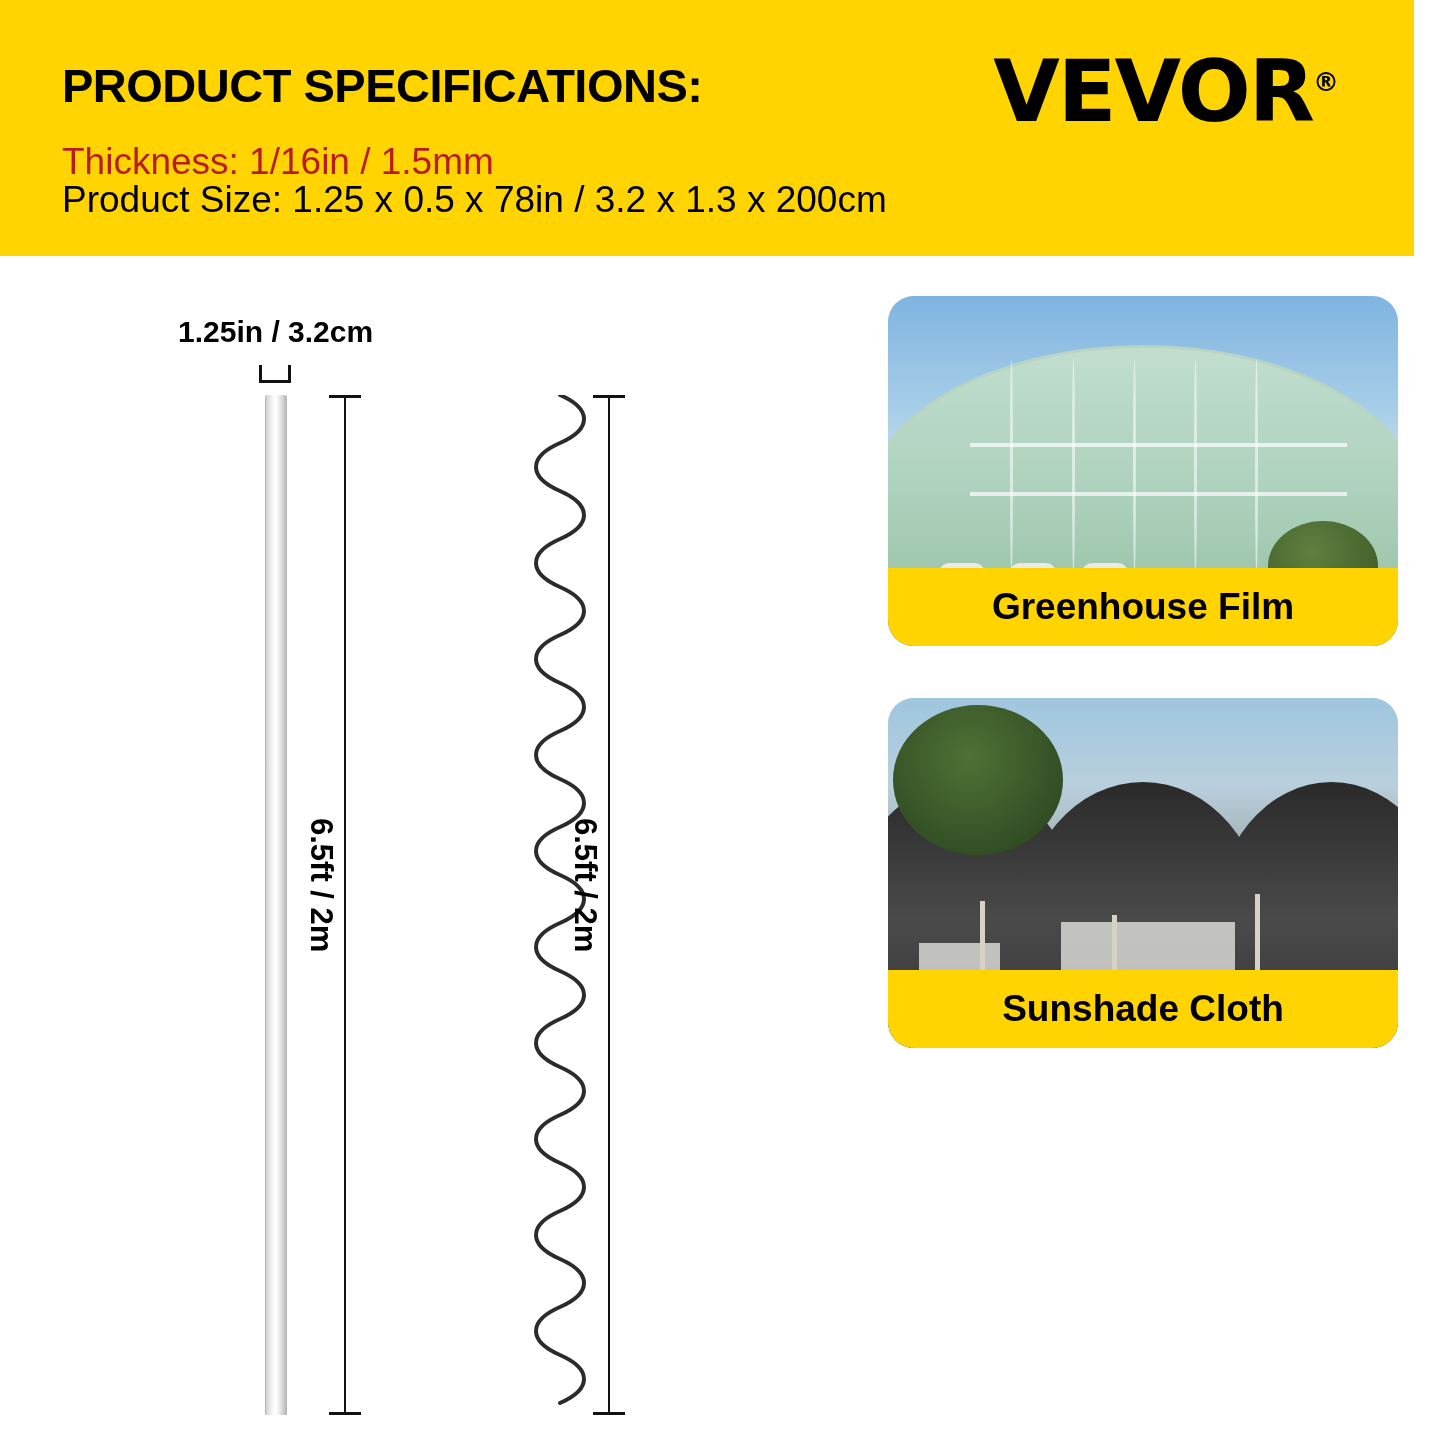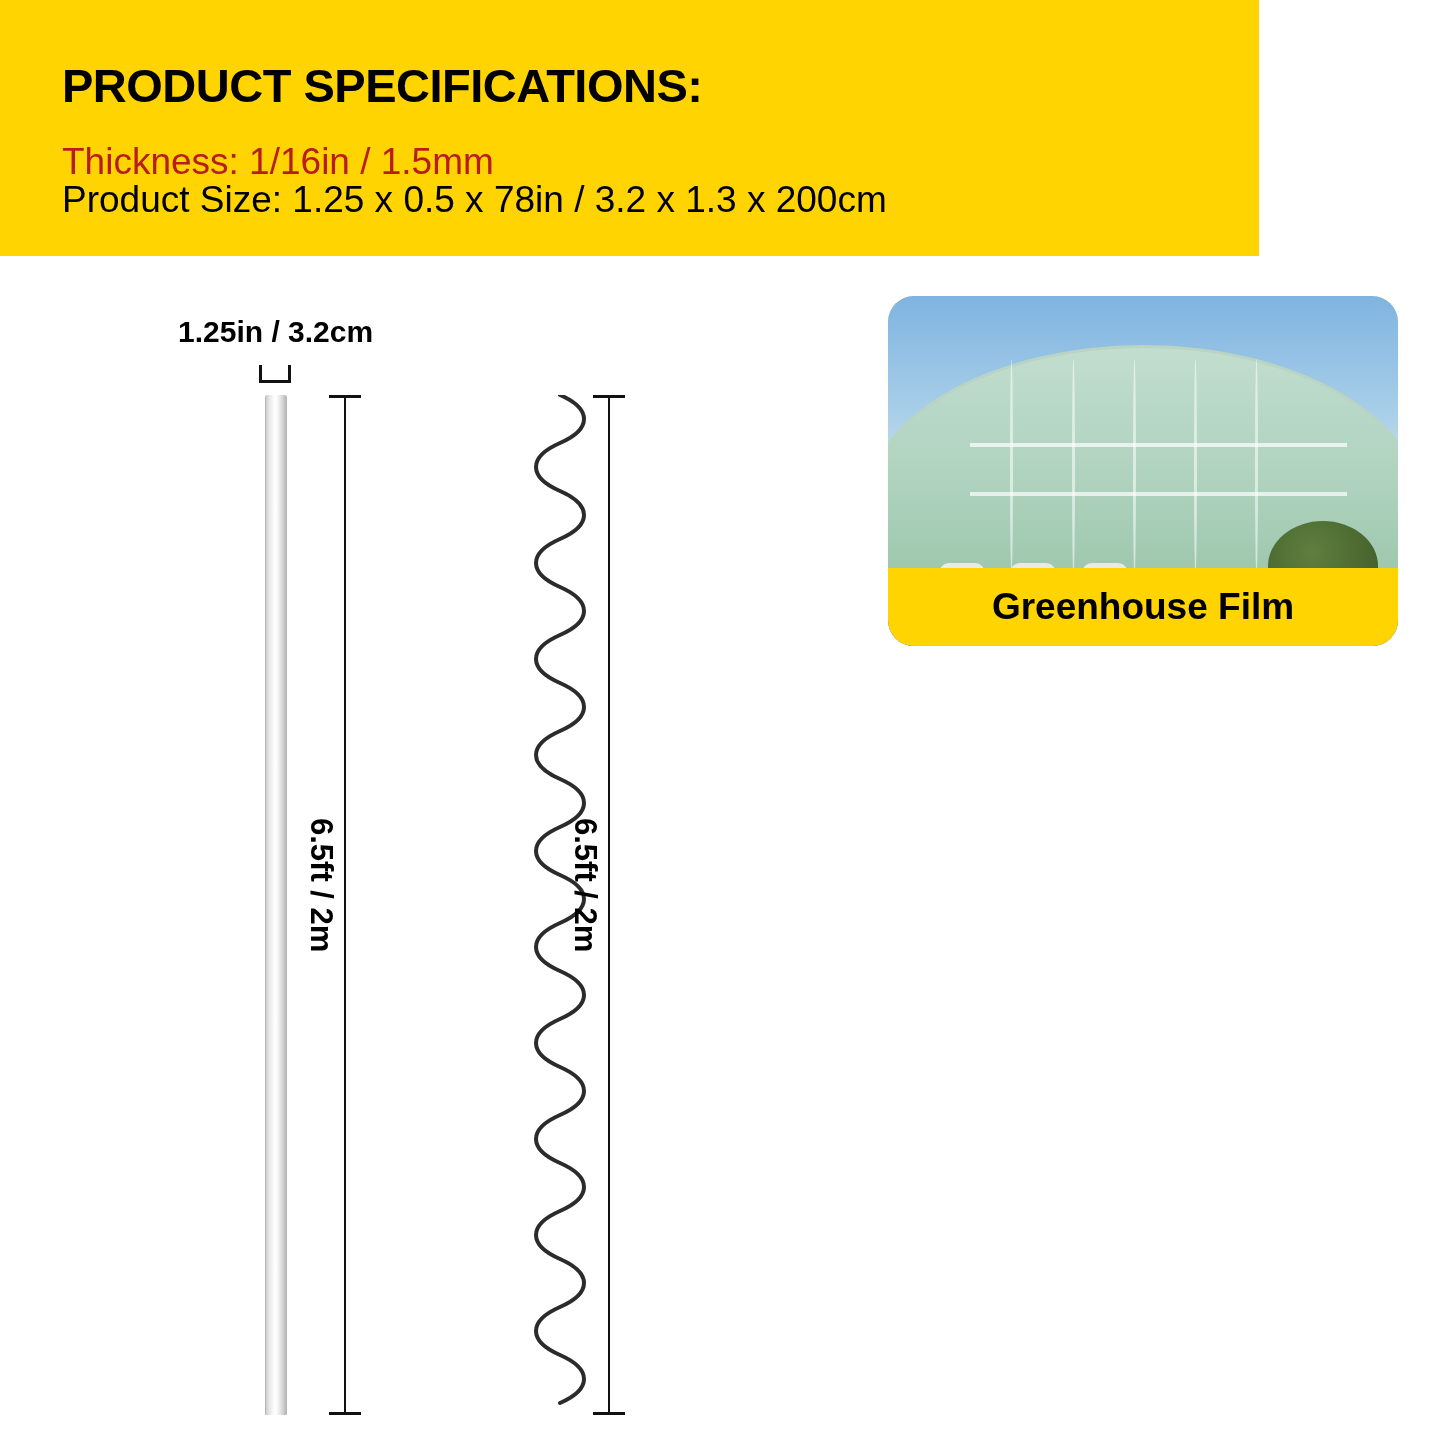--- a/index.html
+++ b/index.html
@@ -10,21 +10,21 @@
     background: #ffffff;
     font-family: "Liberation Sans", sans-serif;
     overflow: hidden;
     position: relative;
   }
 
   
   .header {
     position: absolute;
     left: 0; top: 0;
-    width: 1259px;
+    width: 1414px;
     height: 262px;
     background: #FFD400;
     border-bottom: 6px solid #ffffff;
   }
   .spec-title {
     position: absolute;
     left: 62px; top: 58px;
     font-size: 47px;
     font-weight: bold;
     letter-spacing: -0.5px;
@@ -284,20 +284,21 @@
     background: linear-gradient(to bottom, #8d9183, #6c6f63);
   }
 </style>
 </head>
 <body>
 
 <div class="header">
   <div class="spec-title">PRODUCT SPECIFICATIONS:</div>
   <div class="spec-line1">Thickness: 1/16in / 1.5mm</div>
   <div class="spec-line2">Product Size: 1.25 x 0.5 x 78in / 3.2 x 1.3 x 200cm</div>
+  <div class="brand"><span>VEVOR</span><span class="reg">®</span></div>
 </div>
 
 <div class="diagram">
 
   <div class="width-label">1.25in / 3.2cm</div>
   <div class="caliper"></div>
 
   <div class="bar"></div>
 
   <div class="dim1"></div>
@@ -337,14 +338,29 @@
       <div class="ground"></div>
       <div class="bag" style="left:10%"></div>
       <div class="bag" style="left:24%"></div>
       <div class="bag" style="left:38%"></div>
       <div class="bush"></div>
     </div>
     <div class="caption">Greenhouse Film</div>
   </div>
 
 
+  <div class="card">
+    <div class="photo ph3">
+      <div class="shadeA"></div>
+      <div class="shadeB"></div>
+      <div class="shadeC"></div>
+      <div class="white" style="left:34%; bottom:12%; width:34%; height:24%;"></div>
+      <div class="white" style="left:6%;  bottom:12%; width:16%; height:18%;"></div>
+      <div class="treeTop"></div>
+      <div class="pole" style="left:18%; bottom:8%; height:34%;"></div>
+      <div class="pole" style="left:44%; bottom:8%; height:30%;"></div>
+      <div class="pole" style="left:72%; bottom:8%; height:36%;"></div>
+      <div class="ground"></div>
+    </div>
+    <div class="caption">Sunshade Cloth</div>
+  </div>
 
 </div>
 
 </body></html>

